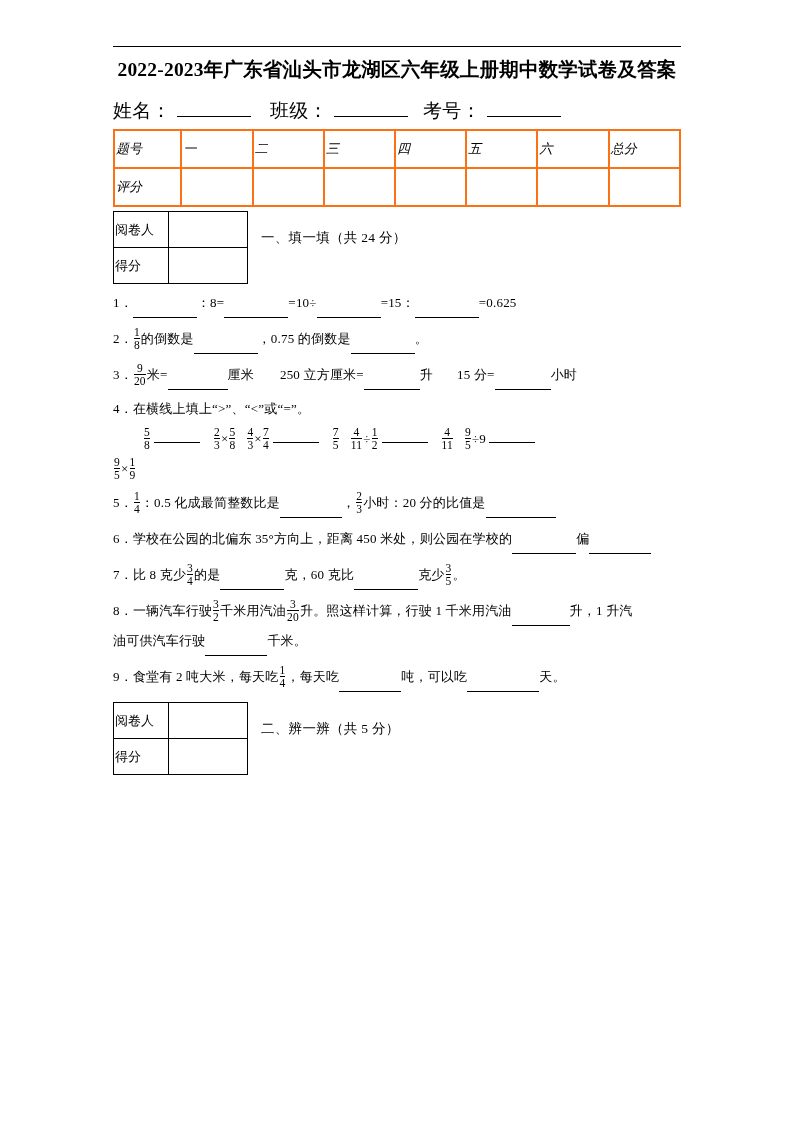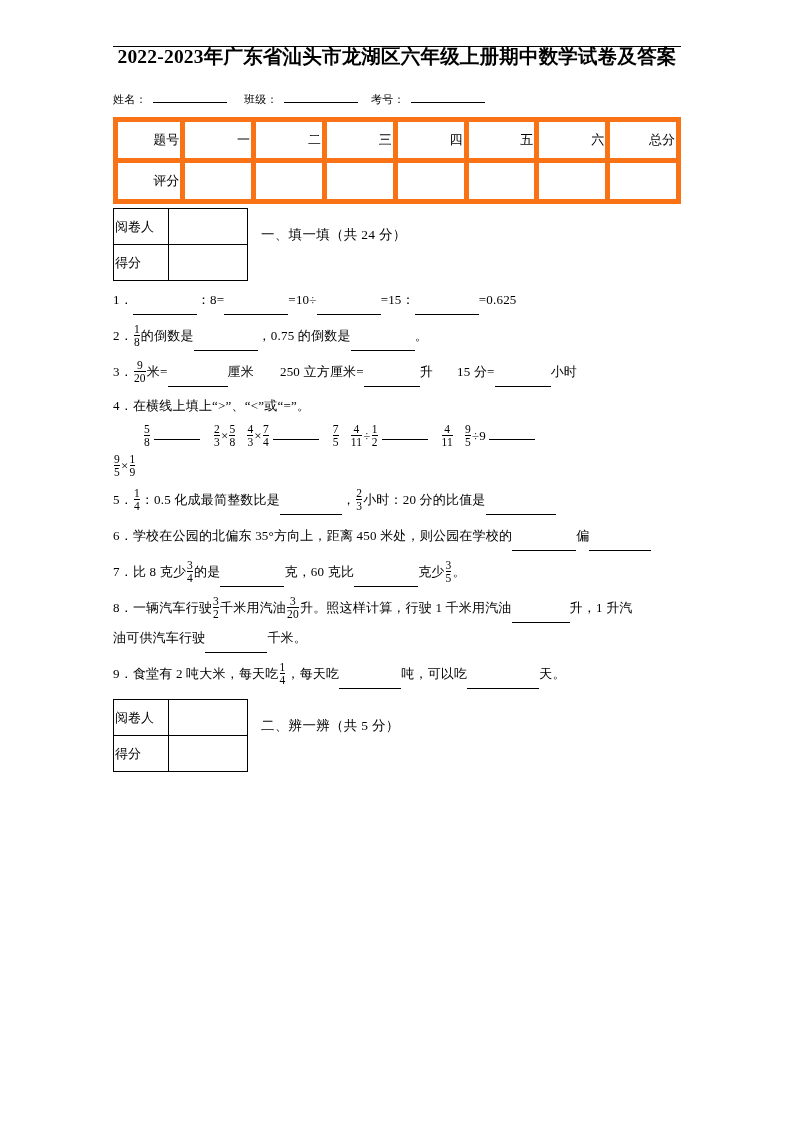--- a/index.html
+++ b/index.html
@@ -24,48 +24,49 @@
   .top-rule {
     position: absolute;
     left: 113px;
     top: 46px;
     width: 568px;
     height: 0;
     border-top: 1px solid #000;
   }
   .doc-title {
     margin: 0;
-    padding-top: 41px;
+    padding-top: 54px;
     text-align: center;
     font-size: 19.5px;
     font-weight: bold;
     line-height: 31px;
     letter-spacing: 0.2px;
   }
   .meta-line {
     margin-top: 16px;
-    font-size: 11px;
+    font-size: 19px;
     line-height: 20px;
     letter-spacing: 0.3px;
   }
   .meta-line .seg { margin-right: 6px; }
   .blank-u { display: inline-block; border-bottom: 1px solid #000; }
 
   table.score-table {
     border-collapse: collapse;
     margin-top: 8px;
     margin-left: 0;
     table-layout: fixed;
     font-size: 13px;
   }
   table.score-table td {
-    border: 5px solid #f97316;
+    border: 2px solid #f97316;
     height: 34px;
-    text-align: right;
+    text-align: left;
     vertical-align: middle;
+    font-style: italic;
   }
   table.score-table td.lab { width: 67px; }
   table.score-table td.col { width: 71px; }
 
   .reader-wrap {
     position: relative;
     margin-top: 4px;
   }
   table.reader-table {
     border-collapse: collapse;

